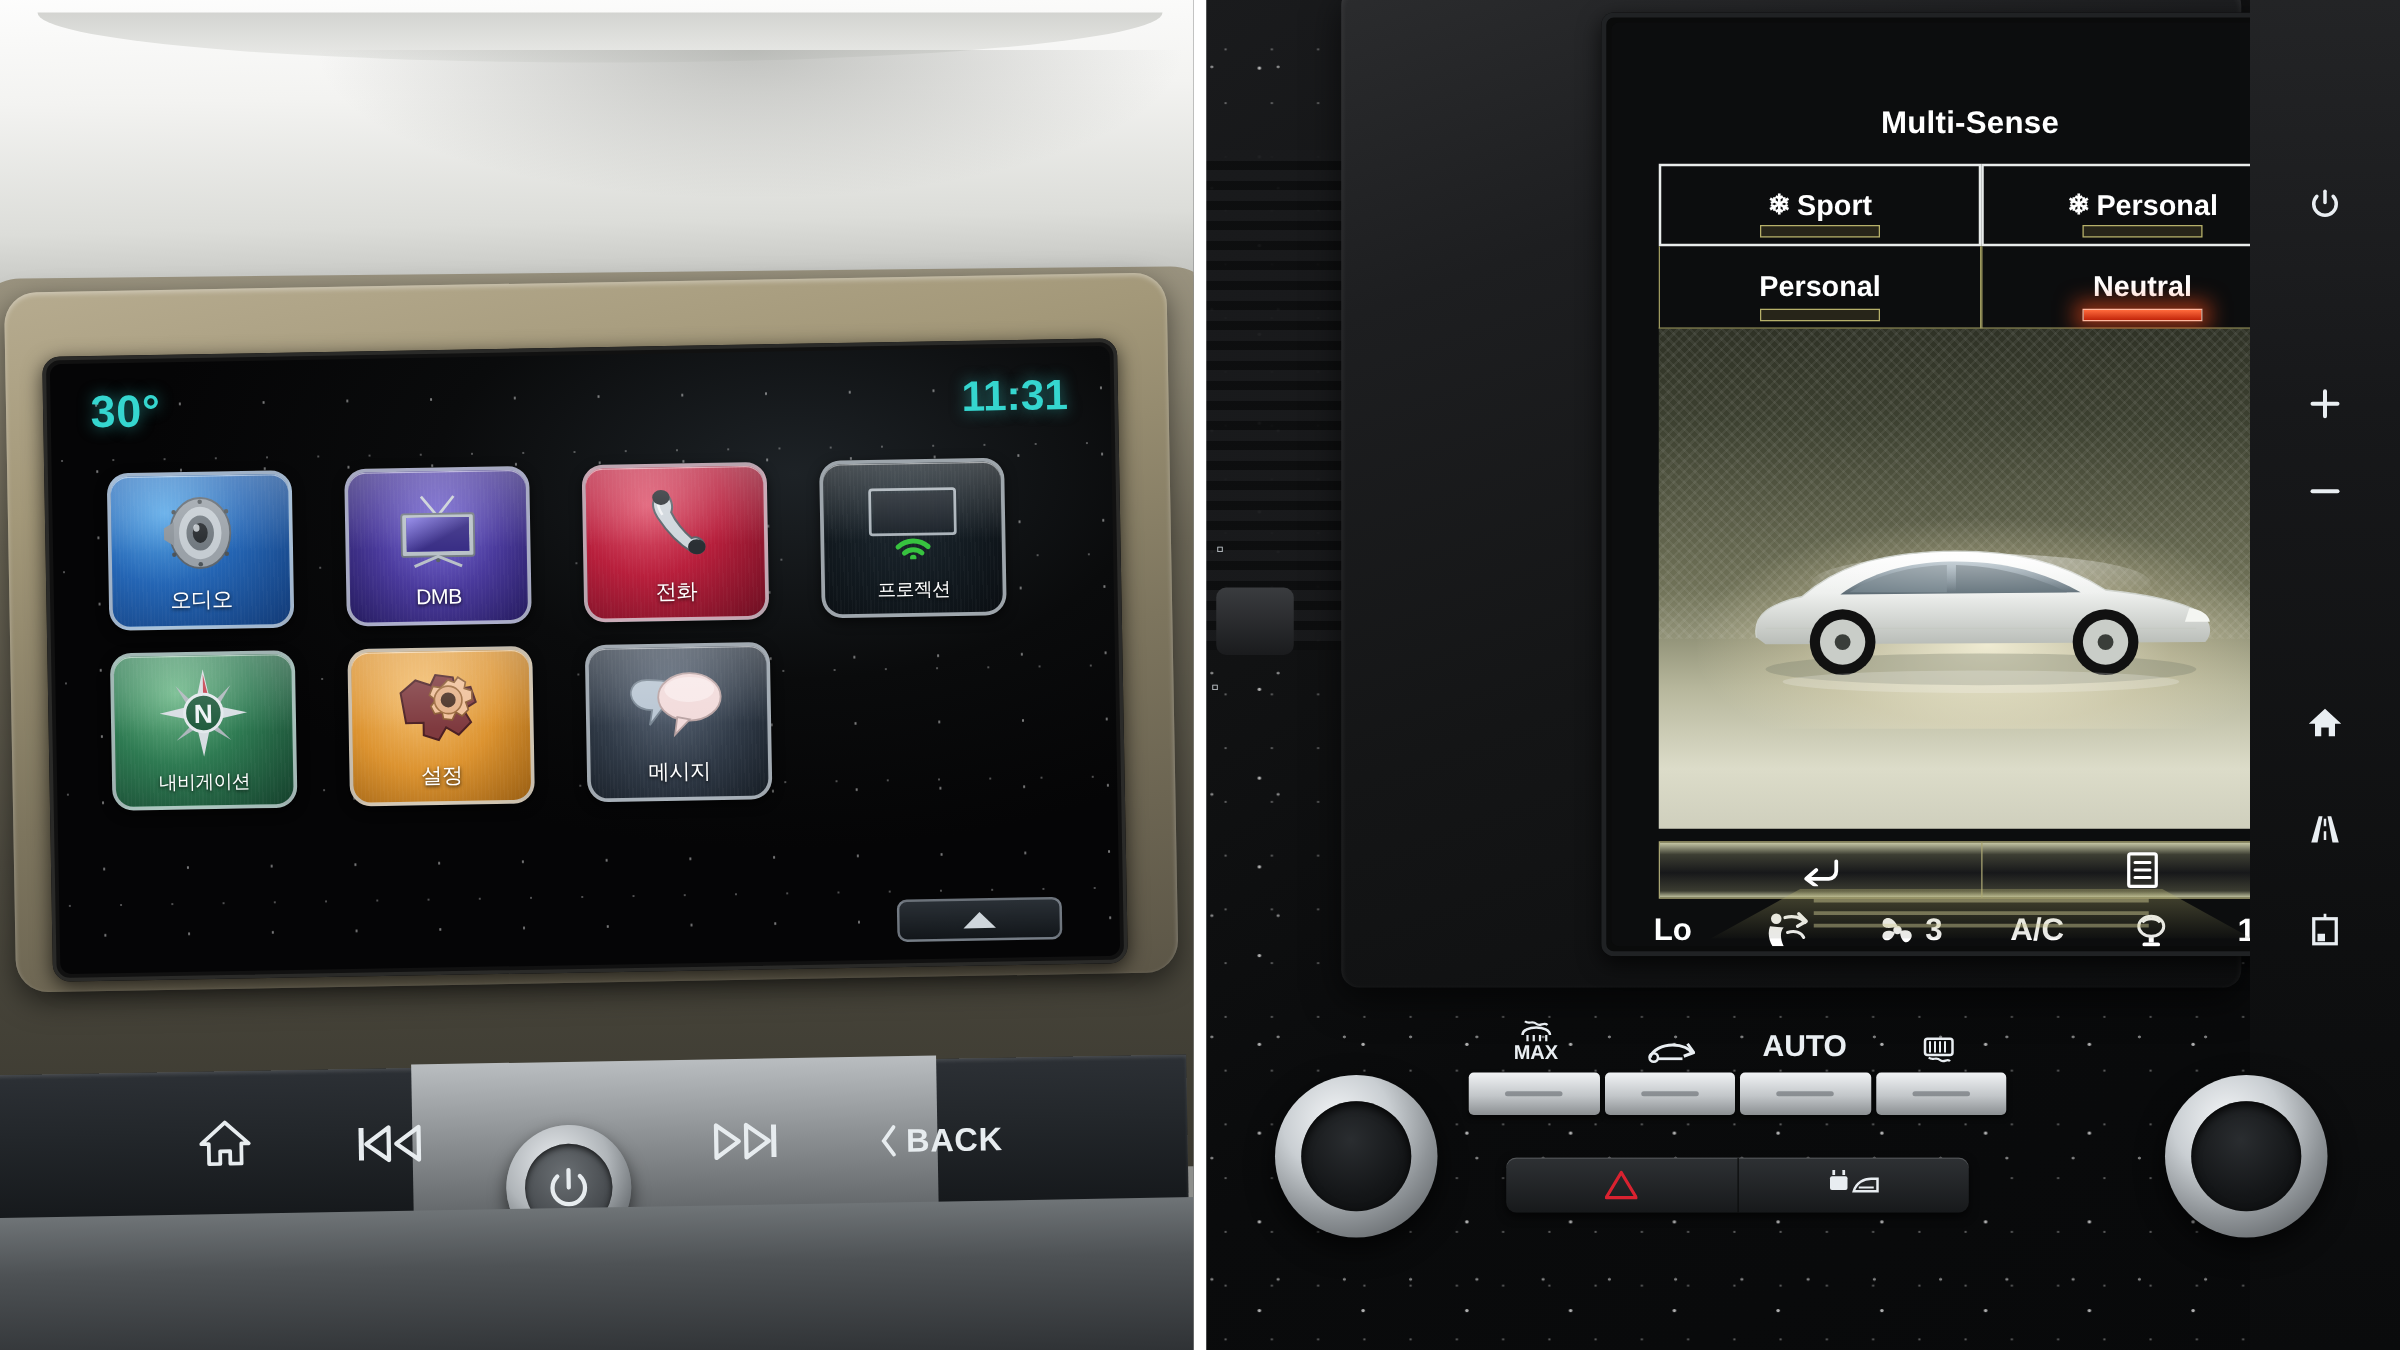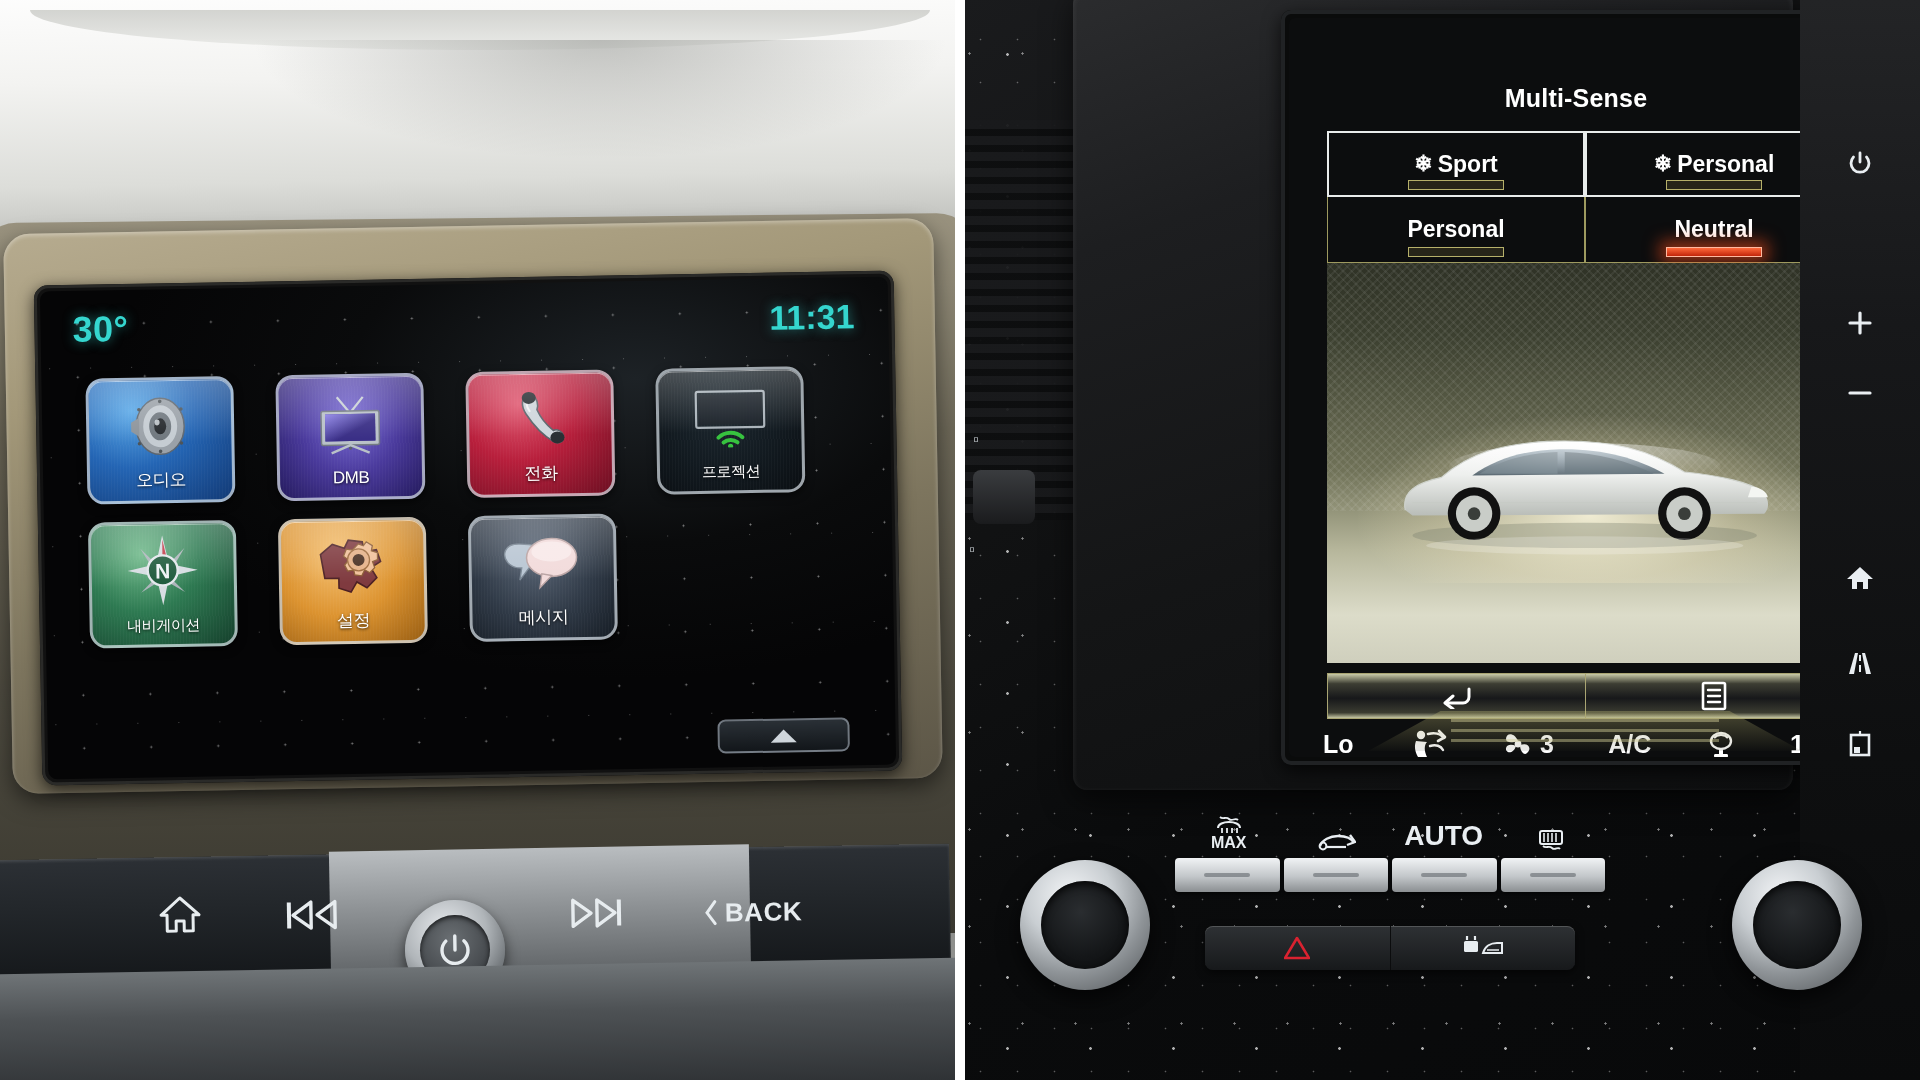--- a/index.html
+++ b/index.html
@@ -766,21 +766,21 @@
         <span>
           <svg width="40" height="24" viewBox="0 0 40 24">
             <path d="M4 18 C6 12 14 8 22 8 C30 8 36 11 38 15" stroke="#e9eef2" stroke-width="2.4" fill="none"></path>
             <path d="M34 7 L39 14 L31 17" stroke="#e9eef2" stroke-width="2.4" fill="none" stroke-linejoin="round"></path>
             <circle cx="7" cy="18" r="3.4" fill="none" stroke="#e9eef2" stroke-width="2"></circle>
             <path d="M10 19 C16 19 24 19 30 19" stroke="#e9eef2" stroke-width="2.2"></path>
           </svg>
         </span>
       </div>
       <div>
-        <span style="font-size:28px;">AUTO</span>
+        <span style="font-size:24px;">AUTO</span>
       </div>
       <div>
         <span>
           <svg width="28" height="24" viewBox="0 0 28 24">
             <rect x="3" y="3" width="22" height="13" rx="2" fill="none" stroke="#e9eef2" stroke-width="2"></rect>
             <path d="M7 5 L7 14 M11 5 L11 14 M15 5 L15 14 M19 5 L19 14" stroke="#e9eef2" stroke-width="1.6"></path>
             <path d="M6 18 C9 21 12 17 15 20 C18 23 21 18 23 21" stroke="#e9eef2" stroke-width="1.8" fill="none"></path>
           </svg>
         </span>
       </div>

